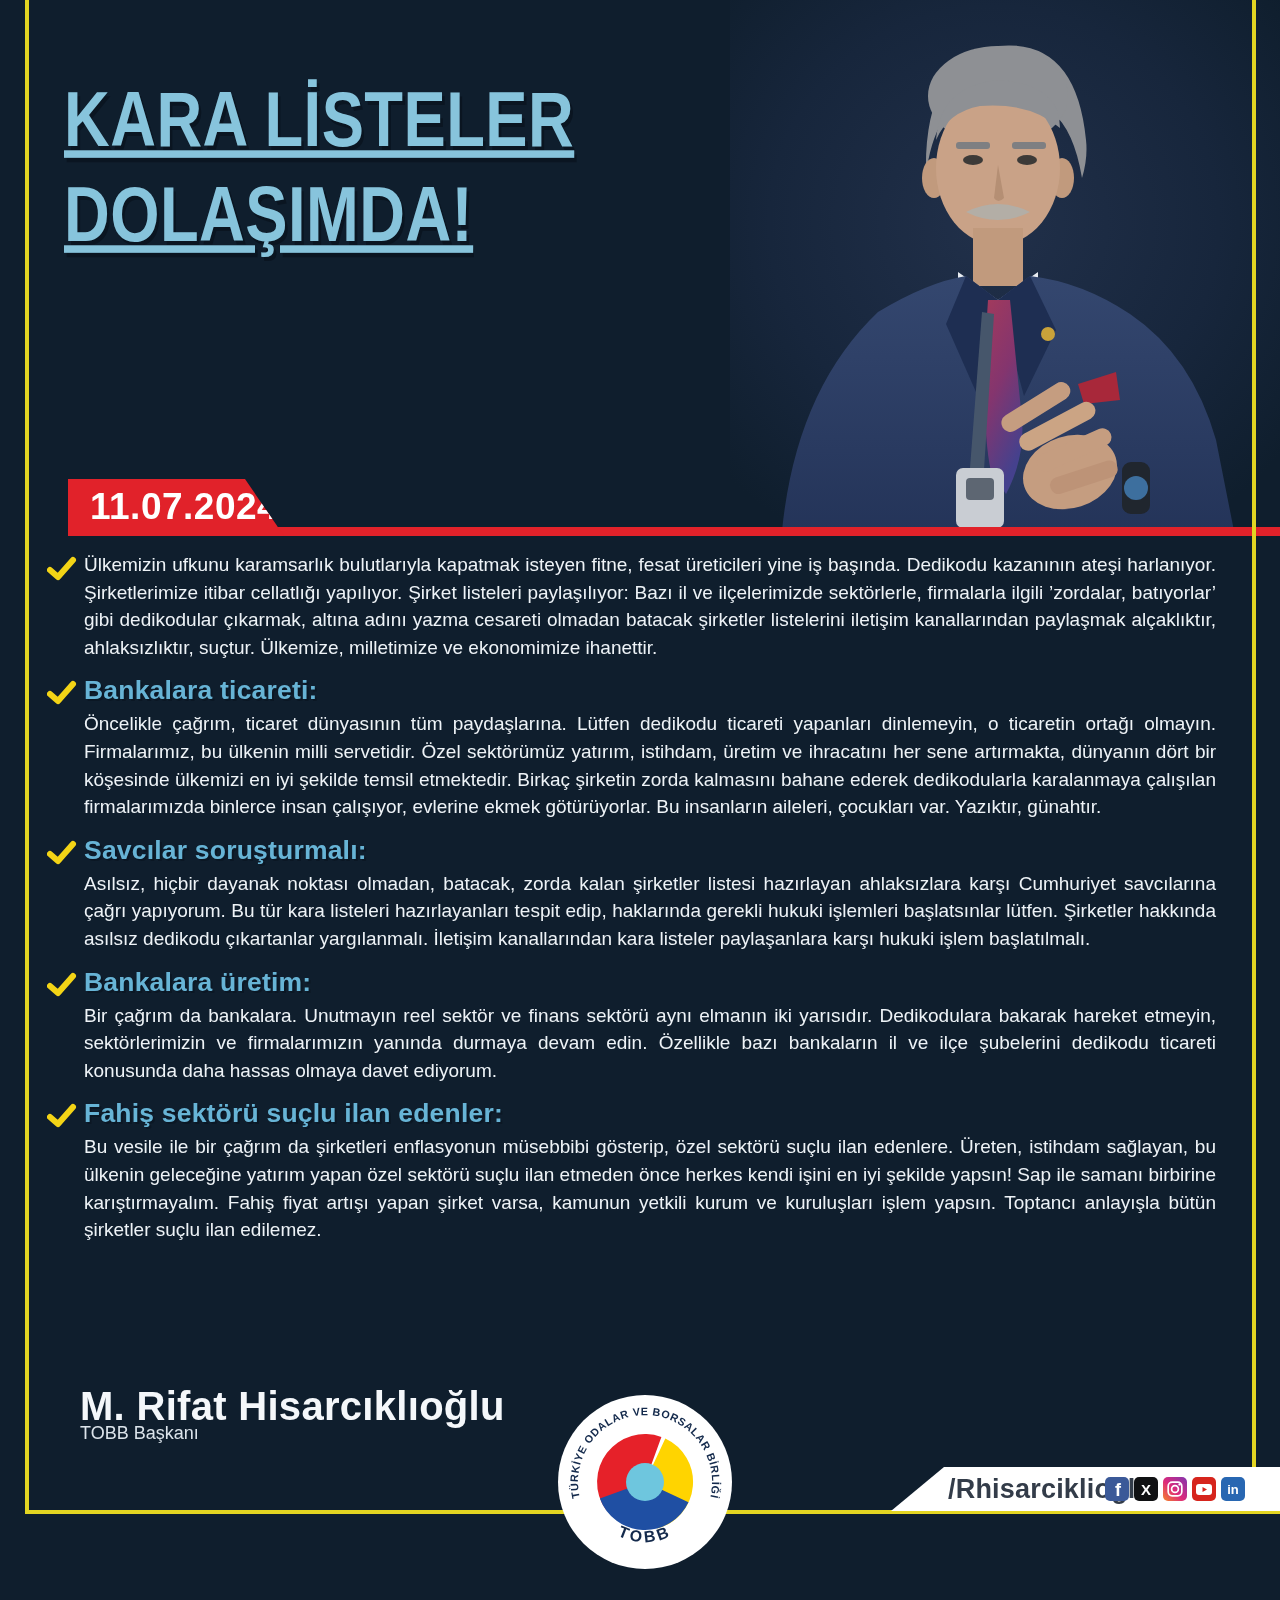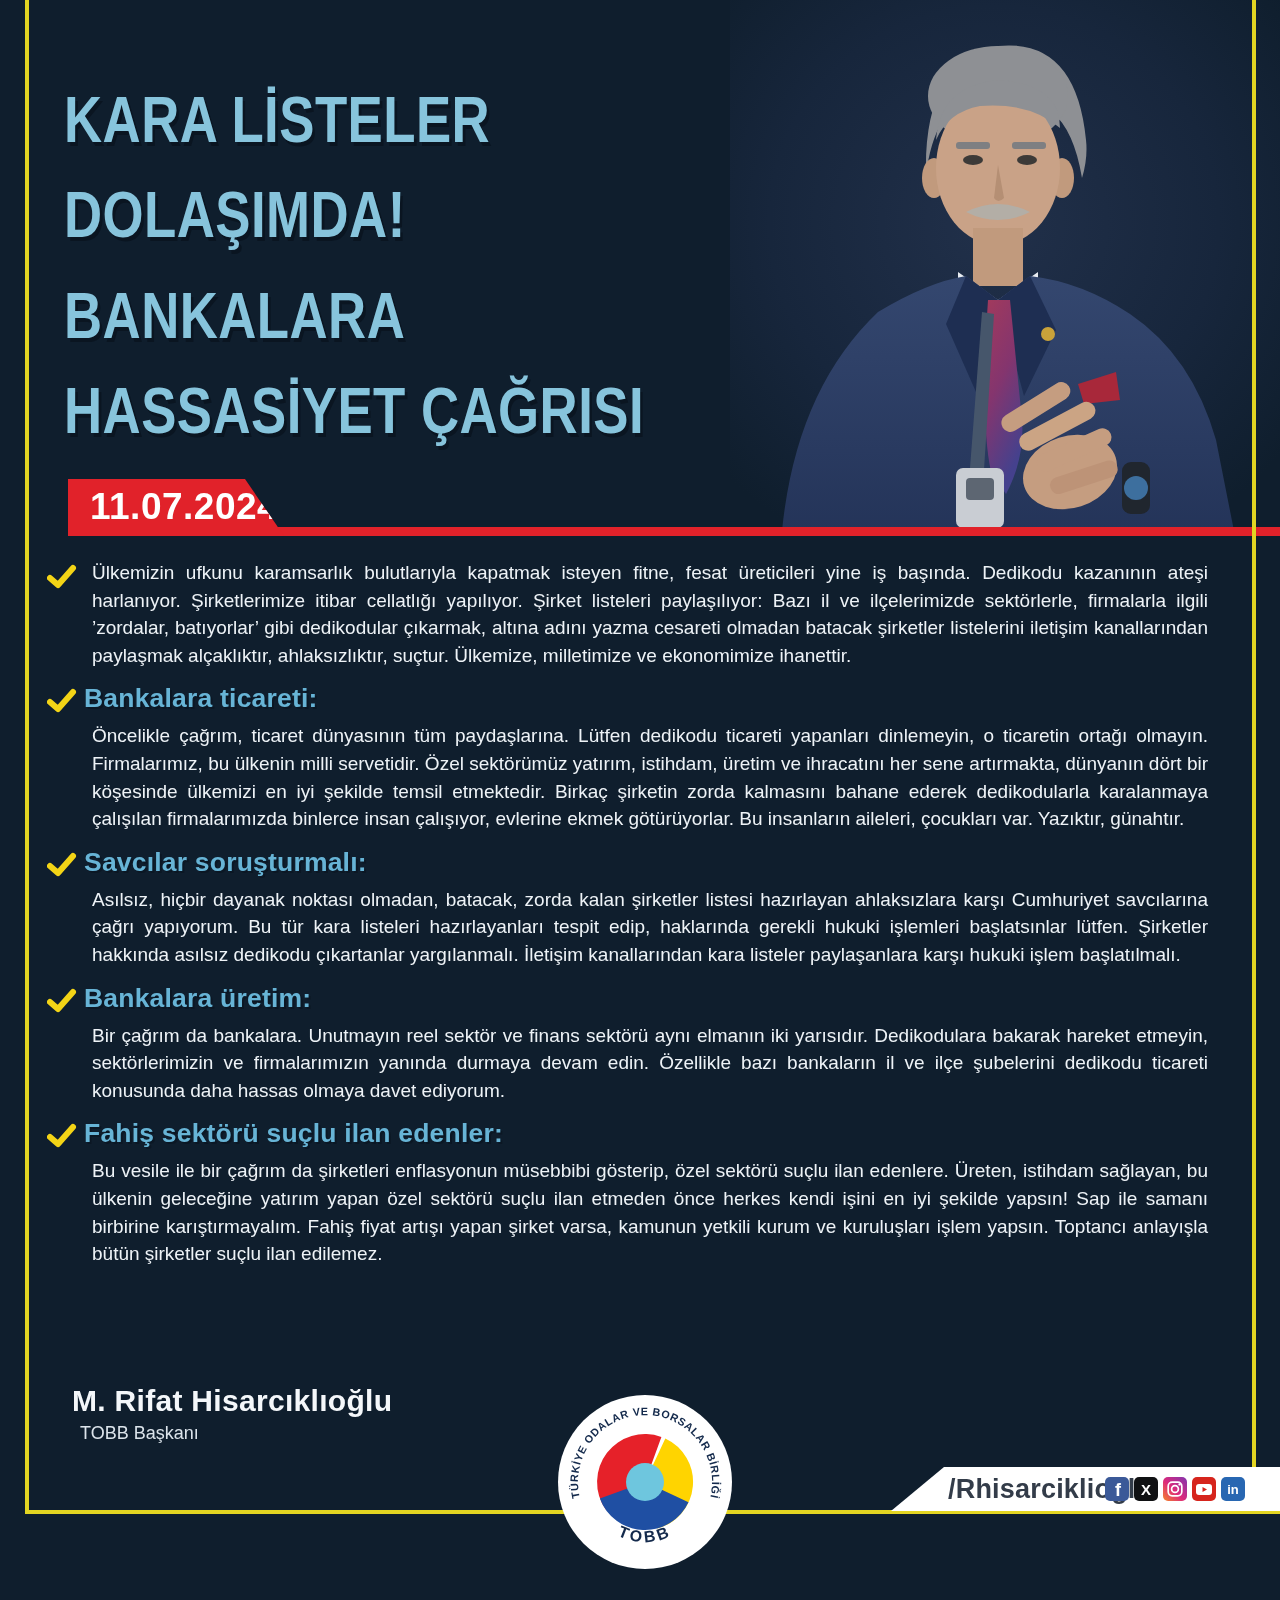--- a/index.html
+++ b/index.html
@@ -7,41 +7,41 @@
     position:relative;width:1280px;height:1600px;overflow:hidden;
     background:#0f1e2d;
     font-family:"Liberation Sans",sans-serif;
     -webkit-font-smoothing:antialiased;
   }
   
   .frame-left{position:absolute;left:25px;top:0;width:3.5px;height:1513px;background:#e3d522;}
   .frame-right{position:absolute;left:1252px;top:0;width:3.5px;height:1468px;background:#e3d522;}
   .frame-bottom{position:absolute;left:25px;top:1510px;width:1255px;height:3.5px;background:#e3d522;}
   
-  .title-block{position:absolute;left:64px;color:#87c4dc;font-weight:700;font-size:60px;line-height:95px;letter-spacing:.5px;white-space:nowrap;}
+  .title-block{position:absolute;left:64px;color:#87c4dc;font-weight:700;font-size:72px;line-height:95px;letter-spacing:.5px;white-space:nowrap;text-decoration:underline;}
   .title-block .tline{transform:scale(.88,1.08);transform-origin:left center;text-shadow:3px 4px 0 rgba(5,12,20,.45);}
   .tb1{top:72px;}
   .tb2{top:268px;}
   
   .red-stripe{position:absolute;left:68px;right:0;top:527px;height:9px;background:#e1222a;}
   .date-badge{
     position:absolute;left:68px;top:479px;width:216px;height:57px;background:#e1222a;
     clip-path:polygon(0 0,177px 0,100% 100%,0 100%);
     color:#fff;font-size:37px;font-weight:700;line-height:56px;padding-left:22px;box-sizing:border-box;letter-spacing:.5px;
   }
   
   .photo{position:absolute;left:730px;top:0;width:550px;height:531px;}
   
   .content{position:absolute;left:84px;top:551px;width:1132px;}
   .section{position:relative;margin-bottom:14px;}
   .check{position:absolute;left:-37px;top:5px;width:30px;height:26px;}
   .sec-heading{color:#67b4d6;font-size:26.5px;font-weight:700;margin:0 0 4px 0;letter-spacing:.2px;text-shadow:2px 2px 0 rgba(5,12,20,.35);}
-  .sec-body{color:#eef3f7;font-size:19px;line-height:27.6px;text-align:justify;text-justify:inter-word;margin:8px;}
-  
-  .sig-name{position:absolute;left:72px;top:1384px;color:#f4f7fa;font-size:30px;font-weight:700;letter-spacing:.3px;}
+  .sec-body{color:#eef3f7;font-size:19px;line-height:27.6px;text-align:justify;text-justify:inter-word;margin:0;}
+  
+  .sig-name{position:absolute;left:80px;top:1384px;color:#f4f7fa;font-size:40px;font-weight:700;letter-spacing:.3px;}
   .sig-role{position:absolute;left:80px;top:1423px;color:#dce4eb;font-size:18px;}
   
   .tobb-logo{position:absolute;left:557px;top:1394px;width:176px;height:176px;}
   
   .social-strip{
     position:absolute;left:891px;top:1467px;width:389px;height:44px;background:#ffffff;
     clip-path:polygon(53px 0,100% 0,100% 100%,0 100%);
   }
   .handle{position:absolute;left:57px;top:0;height:44px;line-height:44px;color:#333c49;font-size:27px;font-weight:700;letter-spacing:.2px;}
   .icons{position:absolute;left:214px;top:10px;display:flex;gap:5px;}
@@ -121,24 +121,20 @@
 
       <rect x="392" y="462" width="28" height="52" rx="9" fill="#20262e"></rect>
       <circle cx="406" cy="488" r="12" fill="#3d6f9e"></circle>
     </svg>
   </div>
 
   <div class="title-block tb1">
     <div class="tline">KARA LİSTELER</div>
     <div class="tline">DOLAŞIMDA!</div>
   </div>
-  <div class="title-block tb2">
-    <div class="tline">BANKALARA</div>
-    <div class="tline">HASSASİYET ÇAĞRISI</div>
-  </div>
 
   <div class="red-stripe"></div>
   <div class="date-badge">11.07.2024</div>
 
   <div class="content">
 
     <div class="section">
       <svg class="check" viewBox="0 0 30 26">
           <path d="M3,14 L11,21 L26,4" fill="none" stroke="#f3d416" stroke-width="6" stroke-linecap="round" stroke-linejoin="round"></path>
         </svg>

